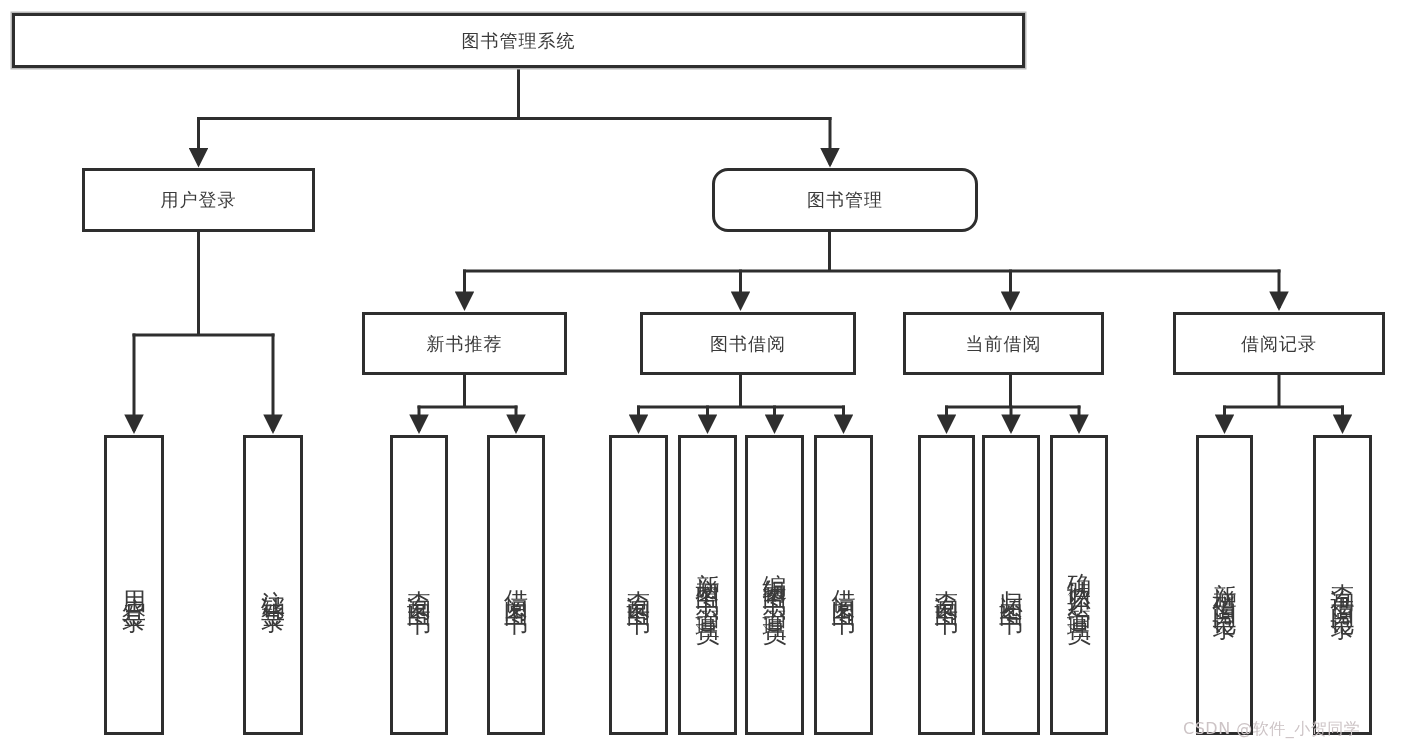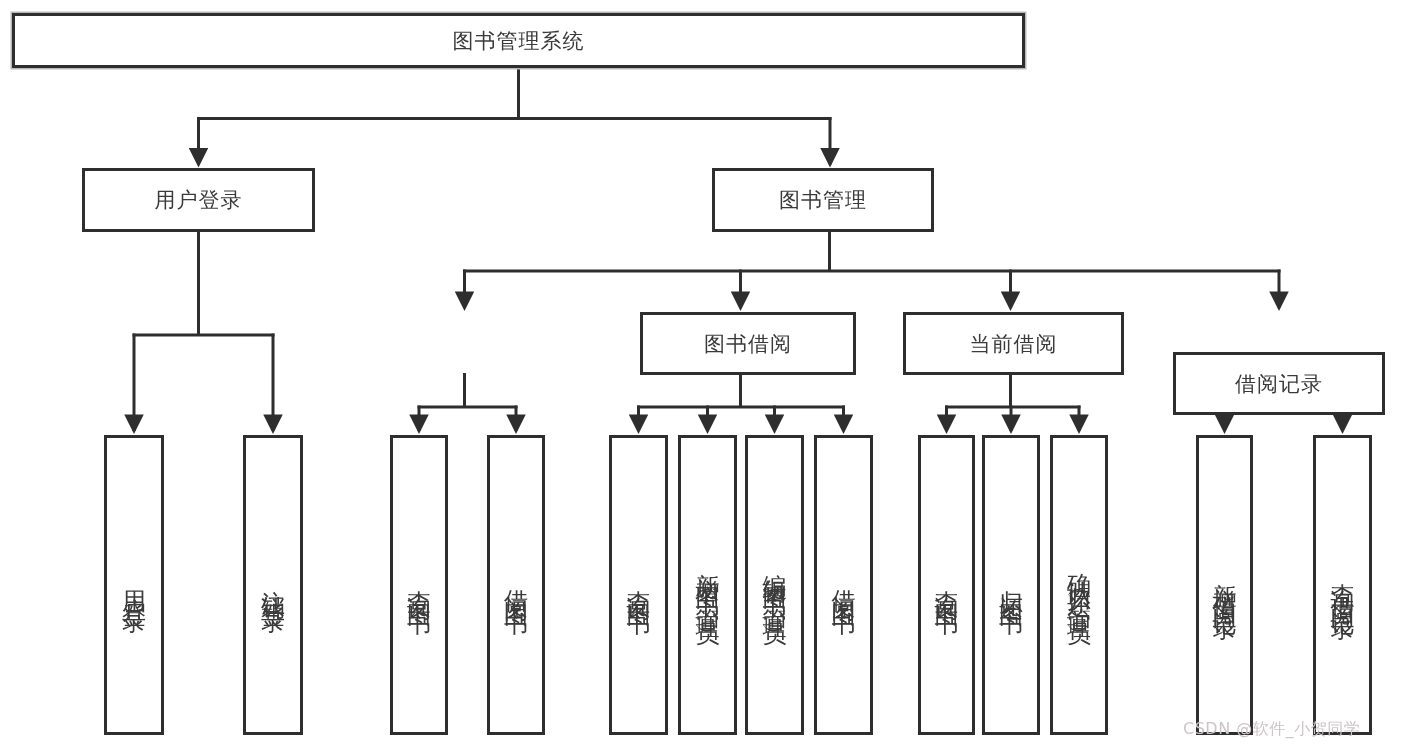--- a/index.html
+++ b/index.html
@@ -13,21 +13,21 @@
   #wires{position:absolute;left:0;top:0;z-index:1;}
   .node{
     position:absolute;
     box-sizing:border-box;
     background:#ffffff;
     border:3px solid #2e2e2e;
     display:flex;align-items:center;justify-content:center;
     color:#3a3a3a;
     z-index:2;
   }
-  .hnode{font-size:21px;letter-spacing:1px;}
+  .hnode{font-size:18px;letter-spacing:1px;}
   .root{box-shadow:0 0 0 1.5px #b9b9b9;}
   .leaf{
     writing-mode:vertical-rl;
     text-orientation:mixed;
     font-size:24px;
     letter-spacing:7px;
     line-height:1;
   }
   .leaf span{white-space:nowrap;}
   #watermark{
@@ -88,31 +88,34 @@
     </g>
   </svg>
 
   <div class="node hnode root" style="left:12px;top:13px;width:1013px;height:55px;">
     <span>图书管理系统</span>
   </div>
 
   <div class="node hnode" style="left:82px;top:168px;width:233px;height:64px;">
     <span>用户登录</span>
   </div>
-  <div class="node hnode" style="left:712px;top:168px;width:222px;height:64px;">
+  <div class="node hnode" style="left:712px;top:168px;width:266px;height:64px;border-radius:16px;">
     <span>图书管理</span>
   </div>
 
+  <div class="node hnode" style="left:362px;top:312px;width:205px;height:63px;">
+    <span>新书推荐</span>
+  </div>
   <div class="node hnode" style="left:632px;top:312px;width:216px;height:63px;margin-left:8px;">
     <span>图书借阅</span>
   </div>
-  <div class="node hnode" style="left:903px;top:312px;width:221px;height:63px;">
+  <div class="node hnode" style="left:903px;top:312px;width:201px;height:63px;">
     <span>当前借阅</span>
   </div>
-  <div class="node hnode" style="left:1173px;top:312px;width:212px;height:63px;margin-top:40px;">
+  <div class="node hnode" style="left:1173px;top:312px;width:212px;height:63px;">
     <span>借阅记录</span>
   </div>
 
   <div class="node leaf" style="left:104px;top:435px;width:60px;height:300px;">
     <span>用户登录</span>
   </div>
   <div class="node leaf" style="left:243px;top:435px;width:60px;height:300px;">
     <span>注销登录</span>
   </div>
 

